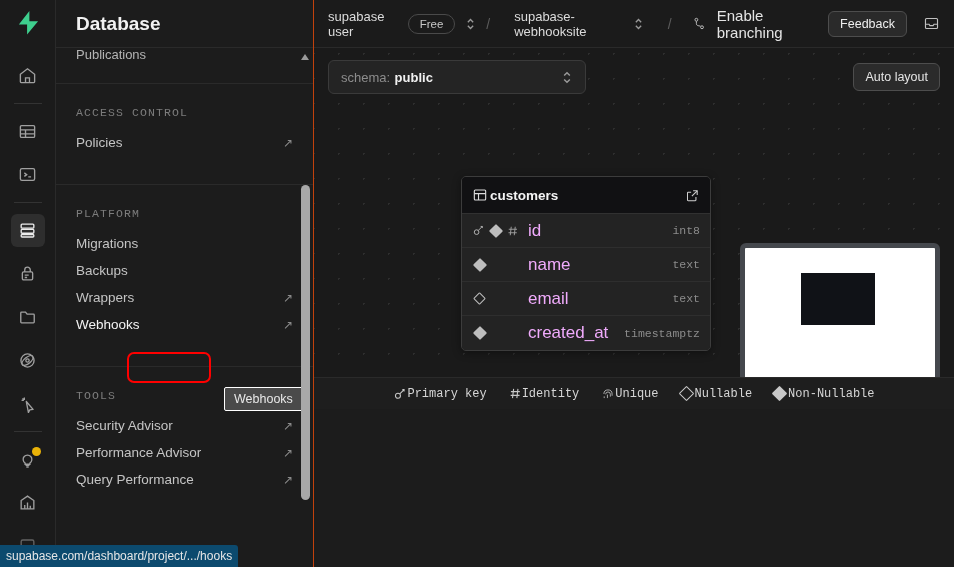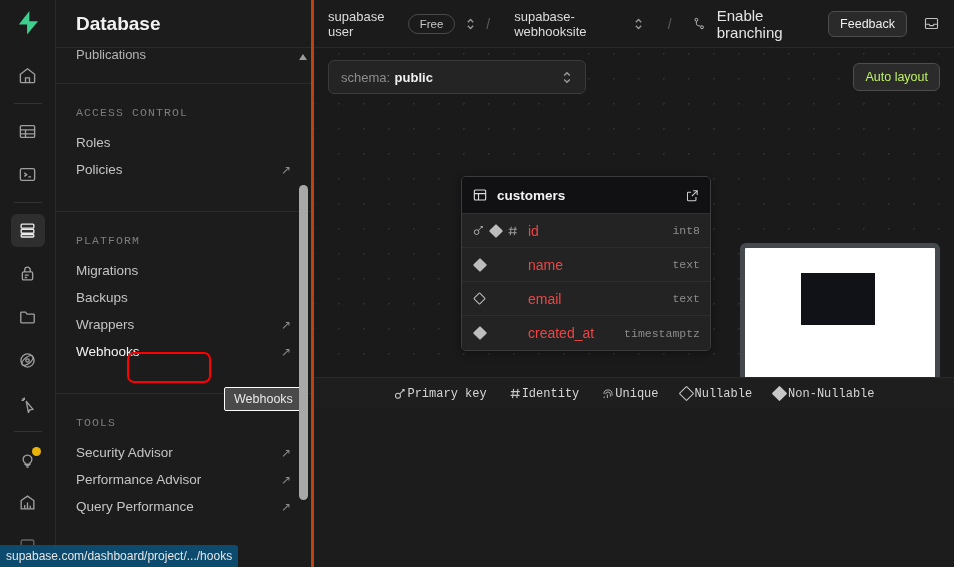--- a/index.html
+++ b/index.html
@@ -40,21 +40,21 @@
   .badge-dot {
     position: absolute; top: 4px; right: 4px;
     width: 9px; height: 9px; border-radius: 50%;
     background: #eab308;
   }
 
   
   .side {
     width: 258px; flex: 0 0 258px;
     background: #1c1c1c;
-    border-right: 3px solid #c2410c;
+    border-right: 1px solid #c2410c;
     position: relative;
     height: 567px;
   }
   .side-title {
     height: 48px; display: flex; align-items: center;
     padding: 0 20px;
     font-size: 19px; font-weight: 600; color: #f2f2f2;
     border-bottom: 1px solid #2a2a2a;
   }
   .side-scroll {
@@ -176,21 +176,21 @@
     width: 258px; height: 34px;
     background: #242424;
     border: 1px solid #3a3a3a; border-radius: 6px;
     display: flex; align-items: center; justify-content: space-between;
     padding: 0 12px;
   }
   .schema-lbl { font-size: 13px; color: #8d8d8d; }
   .schema-val { font-size: 13px; color: #f0f0f0; font-weight: 600; }
   .btn-auto {
     border: 1px solid #4d4d4d; border-radius: 6px;
-    background: #2b2b2b; color: #bef264;
+    background: #2b2b2b; color: #e5e5e5;
     font-size: 12.5px; padding: 6px 11px;
   }
 
   
   .canvas {
     position: absolute; left: 0; right: 0; top: 48px; bottom: 32px;
     background-color: #1a1a1a;
     background-image: radial-gradient(circle, #2e2e2e 1px, transparent 1px);
     background-size: 25px 25px;
     background-position: 12px 18px;
@@ -205,34 +205,34 @@
     border: 1px solid #3c3c3c;
     border-radius: 5px;
     overflow: hidden;
     background: #222222;
     box-shadow: 0 2px 8px rgba(0,0,0,0.4);
   }
   .node-head {
     height: 37px;
     background: #111113;
     display: flex; align-items: center;
-    padding: 0 10px; gap: 9px;
+    padding: 0 10px; gap: 2px;
     border-bottom: 1px solid #313131;
   }
   .node-title { font-size: 13.5px; color: #f4f4f4; font-weight: 600; flex: 1; }
   .node-row {
     height: 34px;
     display: flex; align-items: center;
     padding: 0 10px;
     border-bottom: 1px solid #2e2e2e;
     background: #232323;
   }
   .node-row:last-child { border-bottom: none; }
   .row-icons { display: flex; align-items: center; gap: 6px; width: 56px; }
-  .row-name { font-size: 14px; color: #ef4444; flex: 1; font-weight: 500; }
+  .row-name { font-size: 17px; color: #f0abfc; flex: 1; font-weight: 500; }
   .row-type {
     font-size: 11.5px; color: #8b8b8b;
     font-family: "Liberation Mono", monospace;
   }
 
   
   .minimap {
     position: absolute; right: 14px; bottom: -8px;
     width: 200px; height: 142px;
     background: #ffffff;
@@ -366,24 +366,20 @@
 
     <div class="side-scroll">
 
       <div class="side-block" style="padding-bottom:22px;">
         <div class="cut-item">Publications</div>
       </div>
       <div class="side-divider"></div>
 
       <div class="side-block">
         <div class="side-head">ACCESS CONTROL</div>
-        <div class="side-item">
-          <span>Roles</span>
-          <span class="ext"></span>
-        </div>
         <div class="side-item">
           <span>Policies</span>
           <span class="ext">↗</span>
         </div>
       </div>
       <div class="side-divider" style="margin-top:14px;"></div>
 
       <div class="side-block">
         <div class="side-head">PLATFORM</div>
         <div class="side-item">

